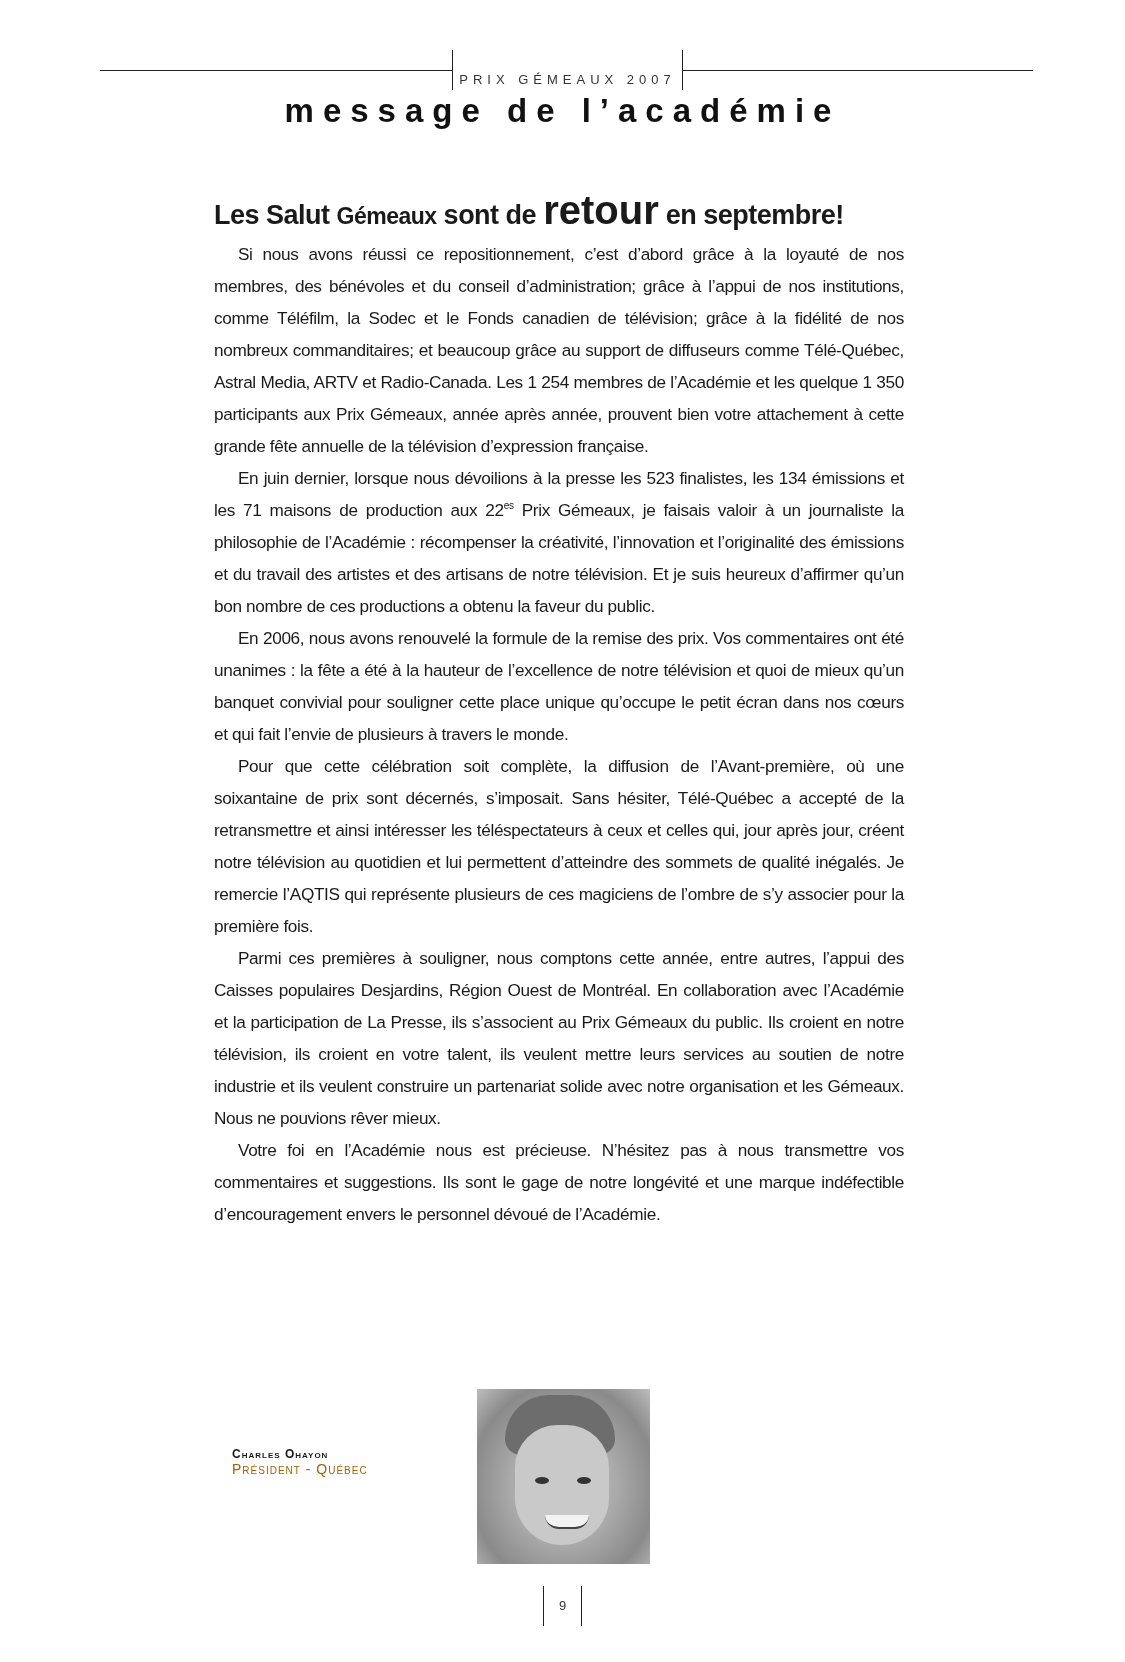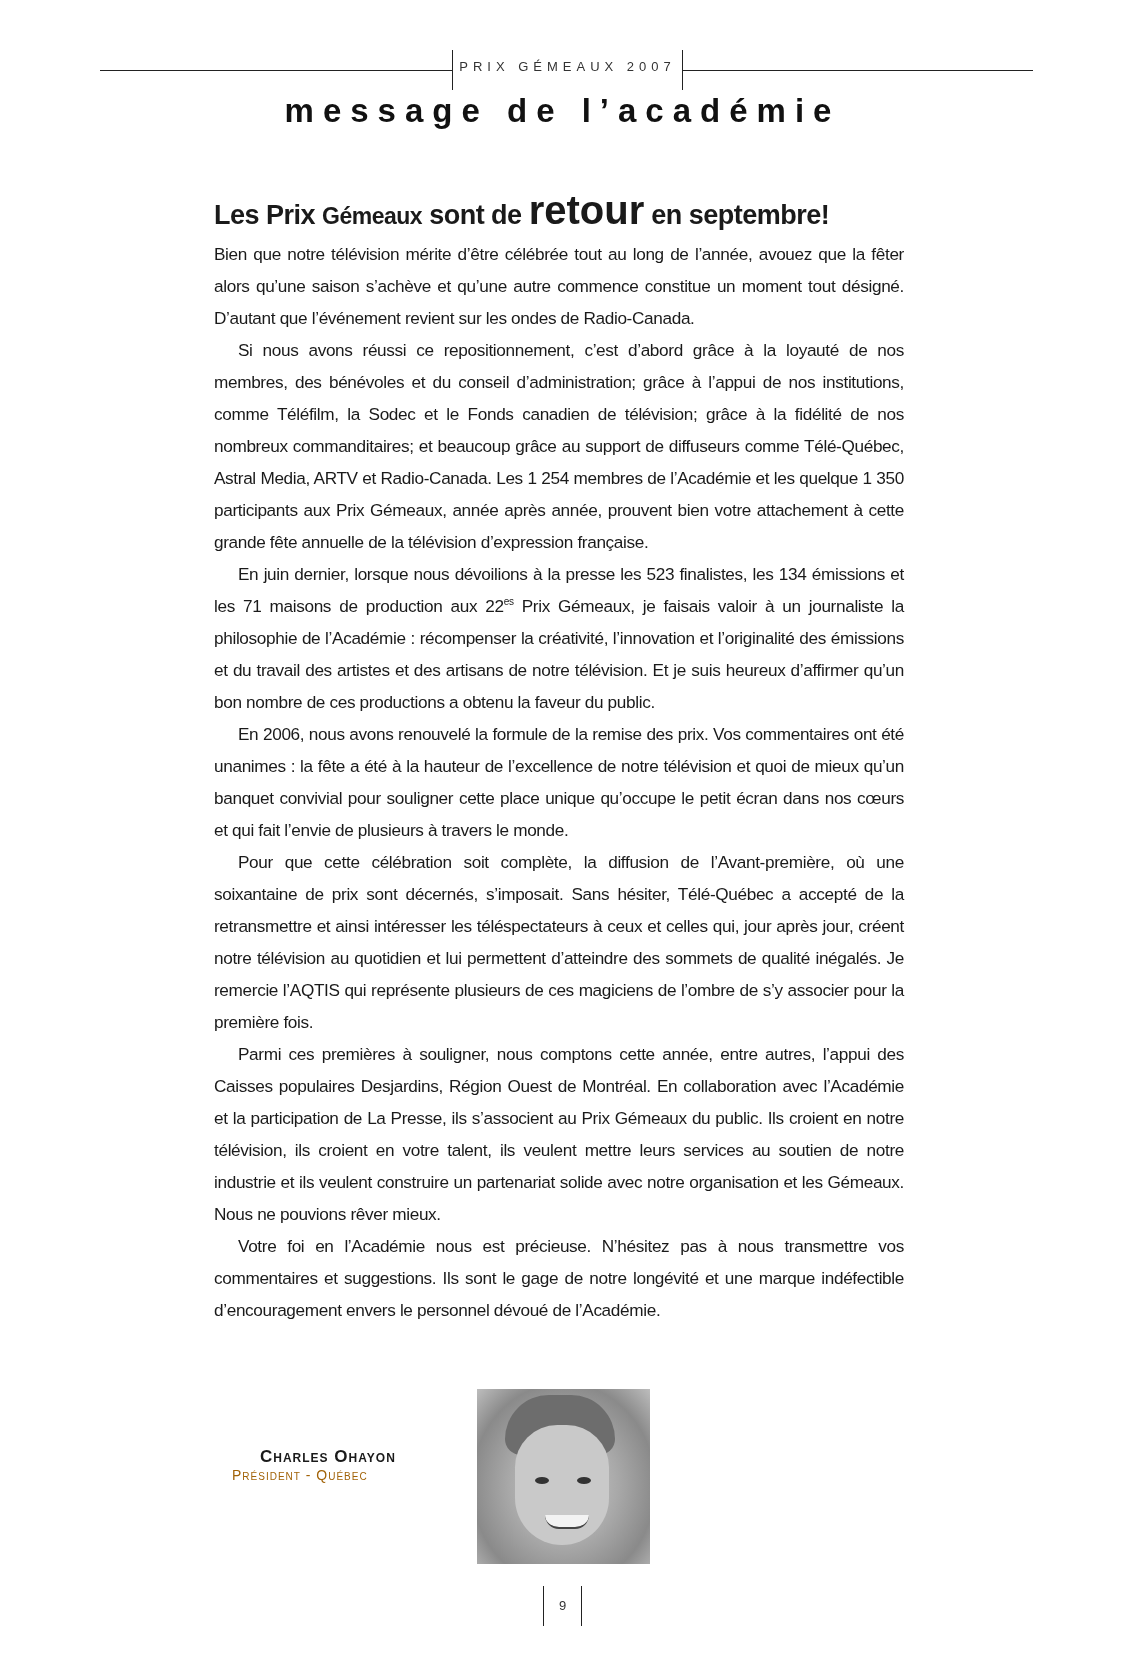--- a/index.html
+++ b/index.html
@@ -3,31 +3,31 @@
 <meta charset="utf-8">
 <style>
   html, body { margin: 0; padding: 0; background: #ffffff; }
   body { width: 1125px; height: 1662px; position: relative; overflow: hidden; color: #1a1a1a; font-family: "Liberation Sans", sans-serif; }
   .hdr-line { position: absolute; top: 70px; height: 1px; background: #222; }
   .hdr-line.left { left: 100px; width: 352px; }
   .hdr-line.right { left: 683px; width: 350px; }
   .hdr-vbar { position: absolute; top: 50px; width: 1px; height: 40px; background: #222; }
   .hdr-vbar.l { left: 452px; }
   .hdr-vbar.r { left: 682px; }
-  .running-head { position: absolute; top: 59px; left: 452px; width: 231px; text-align: center; font-size: 13px; letter-spacing: 5px; color: #333; }
+  .running-head { position: absolute; top: 72px; left: 452px; width: 231px; text-align: center; font-size: 13px; letter-spacing: 5px; color: #333; }
   .page-title { position: absolute; top: 92px; left: 0; width: 1125px; text-align: center; font-size: 33px; font-weight: bold; letter-spacing: 9px; color: #111; }
   .article { position: absolute; left: 214px; top: 190px; width: 690px; }
   .headline { font-size: 27px; line-height: 40px; white-space: nowrap; letter-spacing: -0.5px; margin: 0 0 2px 0; }
   .headline .h-big { font-size: 23px; }
   .headline .h-huge { font-size: 40px; font-weight: bold; letter-spacing: 0; }
   .para { font-size: 17.2px; line-height: 32px; text-align: justify; margin: 0; letter-spacing: -0.35px; }
   .para.indent { text-indent: 24px; }
   .para sup { font-size: 10px; line-height: 0; }
   .signature { position: absolute; left: 232px; top: 1447px; }
-  .sig-name { font-size: 17px; letter-spacing: 1px; font-variant: small-caps; font-weight: bold; margin-left: 28px; }
+  .sig-name { font-size: 12px; letter-spacing: 1px; font-variant: small-caps; font-weight: bold; }
   .sig-title { font-size: 14px; letter-spacing: 1px; font-variant: small-caps; color: #a16207; }
   .portrait { position: absolute; left: 477px; top: 1389px; width: 173px; height: 175px; background: radial-gradient(ellipse at 50% 55%, #cfcfcf 0%, #a8a8a8 45%, #8a8a8a 75%, #bdbdbd 100%); overflow: hidden; }
   .portrait .hair { position: absolute; left: 28px; top: 6px; width: 110px; height: 60px; border-radius: 55px 55px 20px 20px; background: #6d6d6d; }
   .portrait .face { position: absolute; left: 38px; top: 36px; width: 94px; height: 120px; border-radius: 45px 45px 50px 50px; background: #c9c9c9; }
   .portrait .eye { position: absolute; top: 88px; width: 14px; height: 7px; border-radius: 50%; background: #333; }
   .portrait .eye.l { left: 58px; }
   .portrait .eye.r { left: 100px; }
   .portrait .mouth { position: absolute; left: 68px; top: 126px; width: 44px; height: 12px; border-radius: 0 0 22px 22px; background: #f2f2f2; border-bottom: 2px solid #444; }
   .pg-vbar { position: absolute; top: 1586px; width: 1px; height: 40px; background: #222; }
   .pg-vbar.l { left: 543px; }
@@ -40,24 +40,23 @@
 <div class="hdr-line left"></div>
 <div class="hdr-vbar l"></div>
 <div class="running-head">PRIX GÉMEAUX 2007</div>
 <div class="hdr-vbar r"></div>
 <div class="hdr-line right"></div>
 
 <div class="page-title">message de l’académie</div>
 
 <div class="article">
   <h1 class="headline">
-    <span>Les Prix </span><span class="h-big">Gémeaux</span><span> sont de </span><span class="h-huge">retour</span><span> en septembre!</span>
+    <span>Les Salut </span><span class="h-big">Gémeaux</span><span> sont de </span><span class="h-huge">retour</span><span> en septembre!</span>
   </h1>
 
-  <p class="para">Bien que notre télévision mérite d’être célébrée tout au long de l’année, avouez que la fêter alors qu’une saison s’achève et qu’une autre commence constitue un moment tout désigné. D’autant que l’événement revient sur les ondes de Radio-Canada.</p>
   <p class="para indent">Si nous avons réussi ce repositionnement, c’est d’abord grâce à la loyauté de nos membres, des bénévoles et du conseil d’administration; grâce à l’appui de nos institutions, comme Téléfilm, la Sodec et le Fonds canadien de télévision; grâce à la fidélité de nos nombreux commanditaires; et beaucoup grâce au support de diffuseurs comme Télé-Québec, Astral Media, ARTV et Radio-Canada. Les 1 254 membres de l’Académie et les quelque 1 350 participants aux Prix Gémeaux, année après année, prouvent bien votre attachement à cette grande fête annuelle de la télévision d’expression française.</p>
   <p class="para indent"><span>En juin dernier, lorsque nous dévoilions à la presse les 523 finalistes, les 134 émissions et les 71 maisons de production aux 22</span><sup>es</sup><span> Prix Gémeaux, je faisais valoir à un journaliste la philosophie de l’Académie : récompenser la créativité, l’innovation et l’originalité des émissions et du travail des artistes et des artisans de notre télévision. Et je suis heureux d’affirmer qu’un bon nombre de ces productions a obtenu la faveur du public.</span></p>
   <p class="para indent">En 2006, nous avons renouvelé la formule de la remise des prix. Vos commentaires ont été unanimes : la fête a été à la hauteur de l’excellence de notre télévision et quoi de mieux qu’un banquet convivial pour souligner cette place unique qu’occupe le petit écran dans nos cœurs et qui fait l’envie de plusieurs à travers le monde.</p>
   <p class="para indent">Pour que cette célébration soit complète, la diffusion de l’Avant-première, où une soixantaine de prix sont décernés, s’imposait. Sans hésiter, Télé-Québec a accepté de la retransmettre et ainsi intéresser les téléspectateurs à ceux et celles qui, jour après jour, créent notre télévision au quotidien et lui permettent d’atteindre des sommets de qualité inégalés. Je remercie l’AQTIS qui représente plusieurs de ces magiciens de l’ombre de s’y associer pour la première fois.</p>
   <p class="para indent">Parmi ces premières à souligner, nous comptons cette année, entre autres, l’appui des Caisses populaires Desjardins, Région Ouest de Montréal. En collaboration avec l’Académie et la participation de La Presse, ils s’associent au Prix Gémeaux du public. Ils croient en notre télévision, ils croient en votre talent, ils veulent mettre leurs services au soutien de notre industrie et ils veulent construire un partenariat solide avec notre organisation et les Gémeaux. Nous ne pouvions rêver mieux.</p>
   <p class="para indent">Votre foi en l’Académie nous est précieuse. N’hésitez pas à nous transmettre vos commentaires et suggestions. Ils sont le gage de notre longévité et une marque indéfectible d’encouragement envers le personnel dévoué de l’Académie.</p>
 </div>
 
 <div class="signature">
   <div class="sig-name">Charles Ohayon</div>

